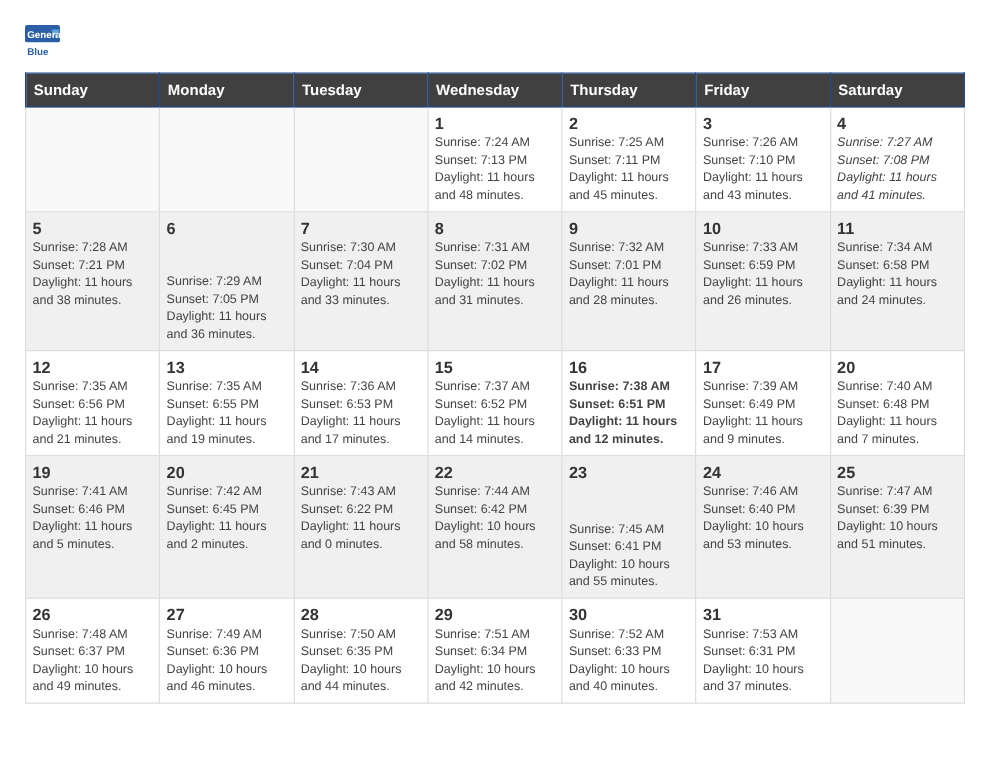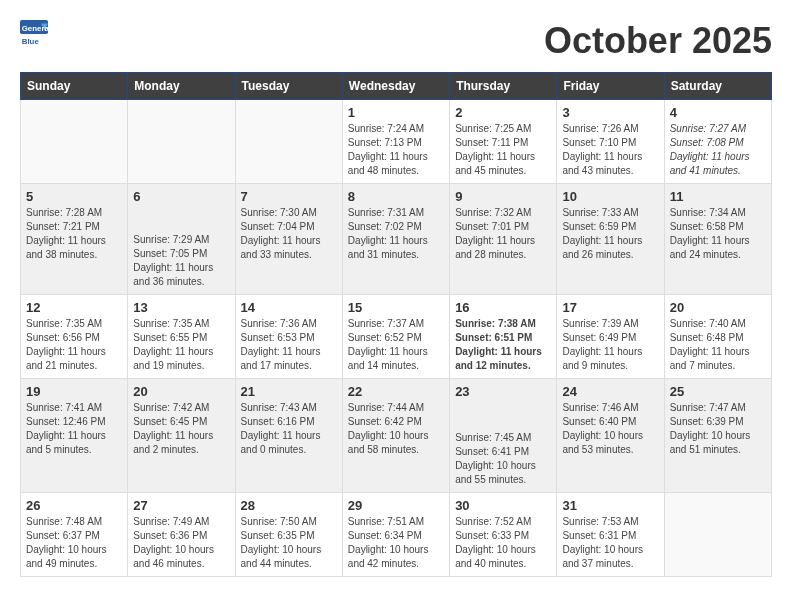--- a/index.html
+++ b/index.html
@@ -86,21 +86,20 @@
   <div class="logo">
     <svg class="logo-icon" viewBox="0 0 32 32">
       <rect x="0" y="0" width="32" height="16" fill="#2b5ea7" rx="2"></rect>
       <rect x="0" y="16" width="32" height="16" fill="#fff" rx="2"></rect>
       <polygon points="24,4 32,4 28,12" fill="#5ba3d9"></polygon>
       <text x="2" y="12" font-size="9" fill="white" font-weight="bold">General</text>
       <text x="2" y="27" font-size="9" fill="#2b5ea7" font-weight="bold">Blue</text>
     </svg>
   </div>
   <div class="title-block">
-    <div class="month-title">October 2025</div>
   </div>
 </div>
 
 <table class="calendar">
   <thead>
     <tr>
     <th>Sunday</th>
         <th>Monday</th>
         <th>Tuesday</th>
         <th>Wednesday</th>
@@ -242,35 +241,35 @@
           <div class="day-info" style="white-space: pre-line;">Sunrise: 7:40 AM
 Sunset: 6:48 PM
 Daylight: 11 hours
 and 7 minutes.</div>
         </td>
       </tr>
       <tr class="row-shaded">
         <td>
           <span class="day-number">19</span>
           <div class="day-info" style="white-space: pre-line;">Sunrise: 7:41 AM
-Sunset: 12:46 PM
+Sunset: 6:46 PM
 Daylight: 11 hours
 and 5 minutes.</div>
         </td>
         <td>
           <span class="day-number">20</span>
           <div class="day-info" style="white-space: pre-line;">Sunrise: 7:42 AM
 Sunset: 6:45 PM
 Daylight: 11 hours
 and 2 minutes.</div>
         </td>
         <td>
           <span class="day-number">21</span>
           <div class="day-info" style="white-space: pre-line;">Sunrise: 7:43 AM
-Sunset: 6:16 PM
+Sunset: 6:22 PM
 Daylight: 11 hours
 and 0 minutes.</div>
         </td>
         <td>
           <span class="day-number">22</span>
           <div class="day-info" style="white-space: pre-line;">Sunrise: 7:44 AM
 Sunset: 6:42 PM
 Daylight: 10 hours
 and 58 minutes.</div>
         </td>

